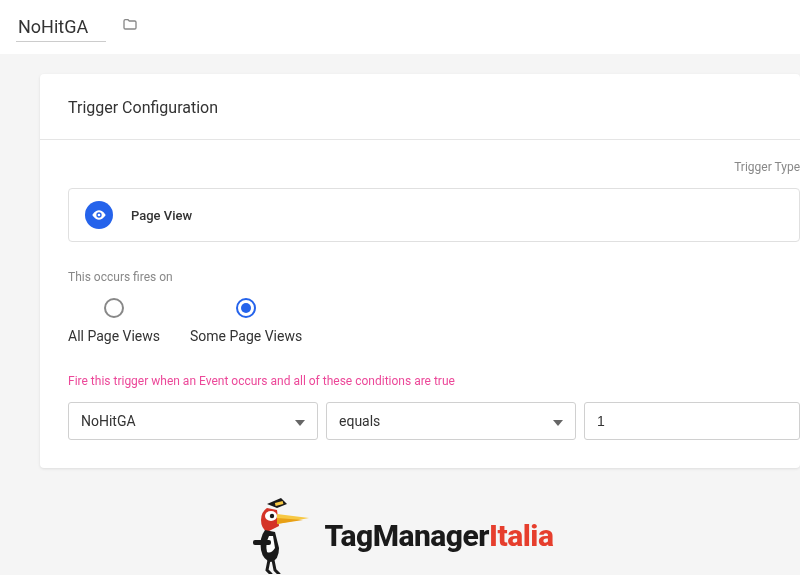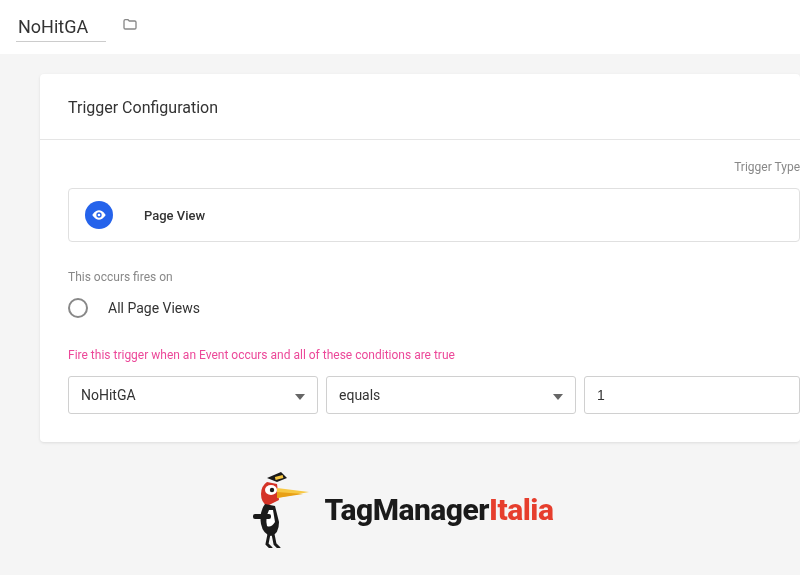--- a/index.html
+++ b/index.html
@@ -56,21 +56,21 @@
       color: #888;
       margin-bottom: 14px;
       text-align: right;
     }
     .type-card {
       border: 1px solid #e0e0e0;
       border-radius: 4px;
       padding: 12px 16px;
       display: flex;
       align-items: center;
-      gap: 31px;
+      gap: 18px;
       margin-bottom: 28px;
     }
     .eye-circle {
       width: 28px;
       height: 28px;
       border-radius: 50%;
       background: #2563eb;
       display: flex;
       align-items: center;
       justify-content: center;
@@ -87,22 +87,23 @@
       margin-bottom: 14px;
     }
     .radio-row {
       display: flex;
       gap: 30px;
       margin-bottom: 30px;
     }
     .radio-option {
       display: flex;
       align-items: center;
-      gap: 20px;
+      gap: 10px;
       cursor: pointer;
+      flex-direction: column;
     }
     .radio {
       width: 20px;
       height: 20px;
       border-radius: 50%;
       border: 2px solid #888;
       display: flex;
       align-items: center;
       justify-content: center;
     }
@@ -197,20 +198,24 @@
           </svg>
       </span>
       <span class="type-text">Page View</span>
     </div>
 
     <div class="fires-on-label">This occurs fires on</div>
     <div class="radio-row">
       <div class="radio-option">
         <span class="radio"></span>
         <span class="radio-label">All Page Views</span>
+      </div>
+      <div class="radio-option">
+        <span class="radio selected"></span>
+        <span class="radio-label">Some Page Views</span>
       </div>
     </div>
 
     <div class="condition-label">Fire this trigger when an Event occurs and all of these conditions are true</div>
     <div class="condition-row">
       <div class="select-box">
         <span>NoHitGA</span>
         <span class="chevron">
           <svg width="10" height="6" viewBox="0 0 10 6" fill="currentColor">
               <path d="M0 0l5 6 5-6z"></path>

